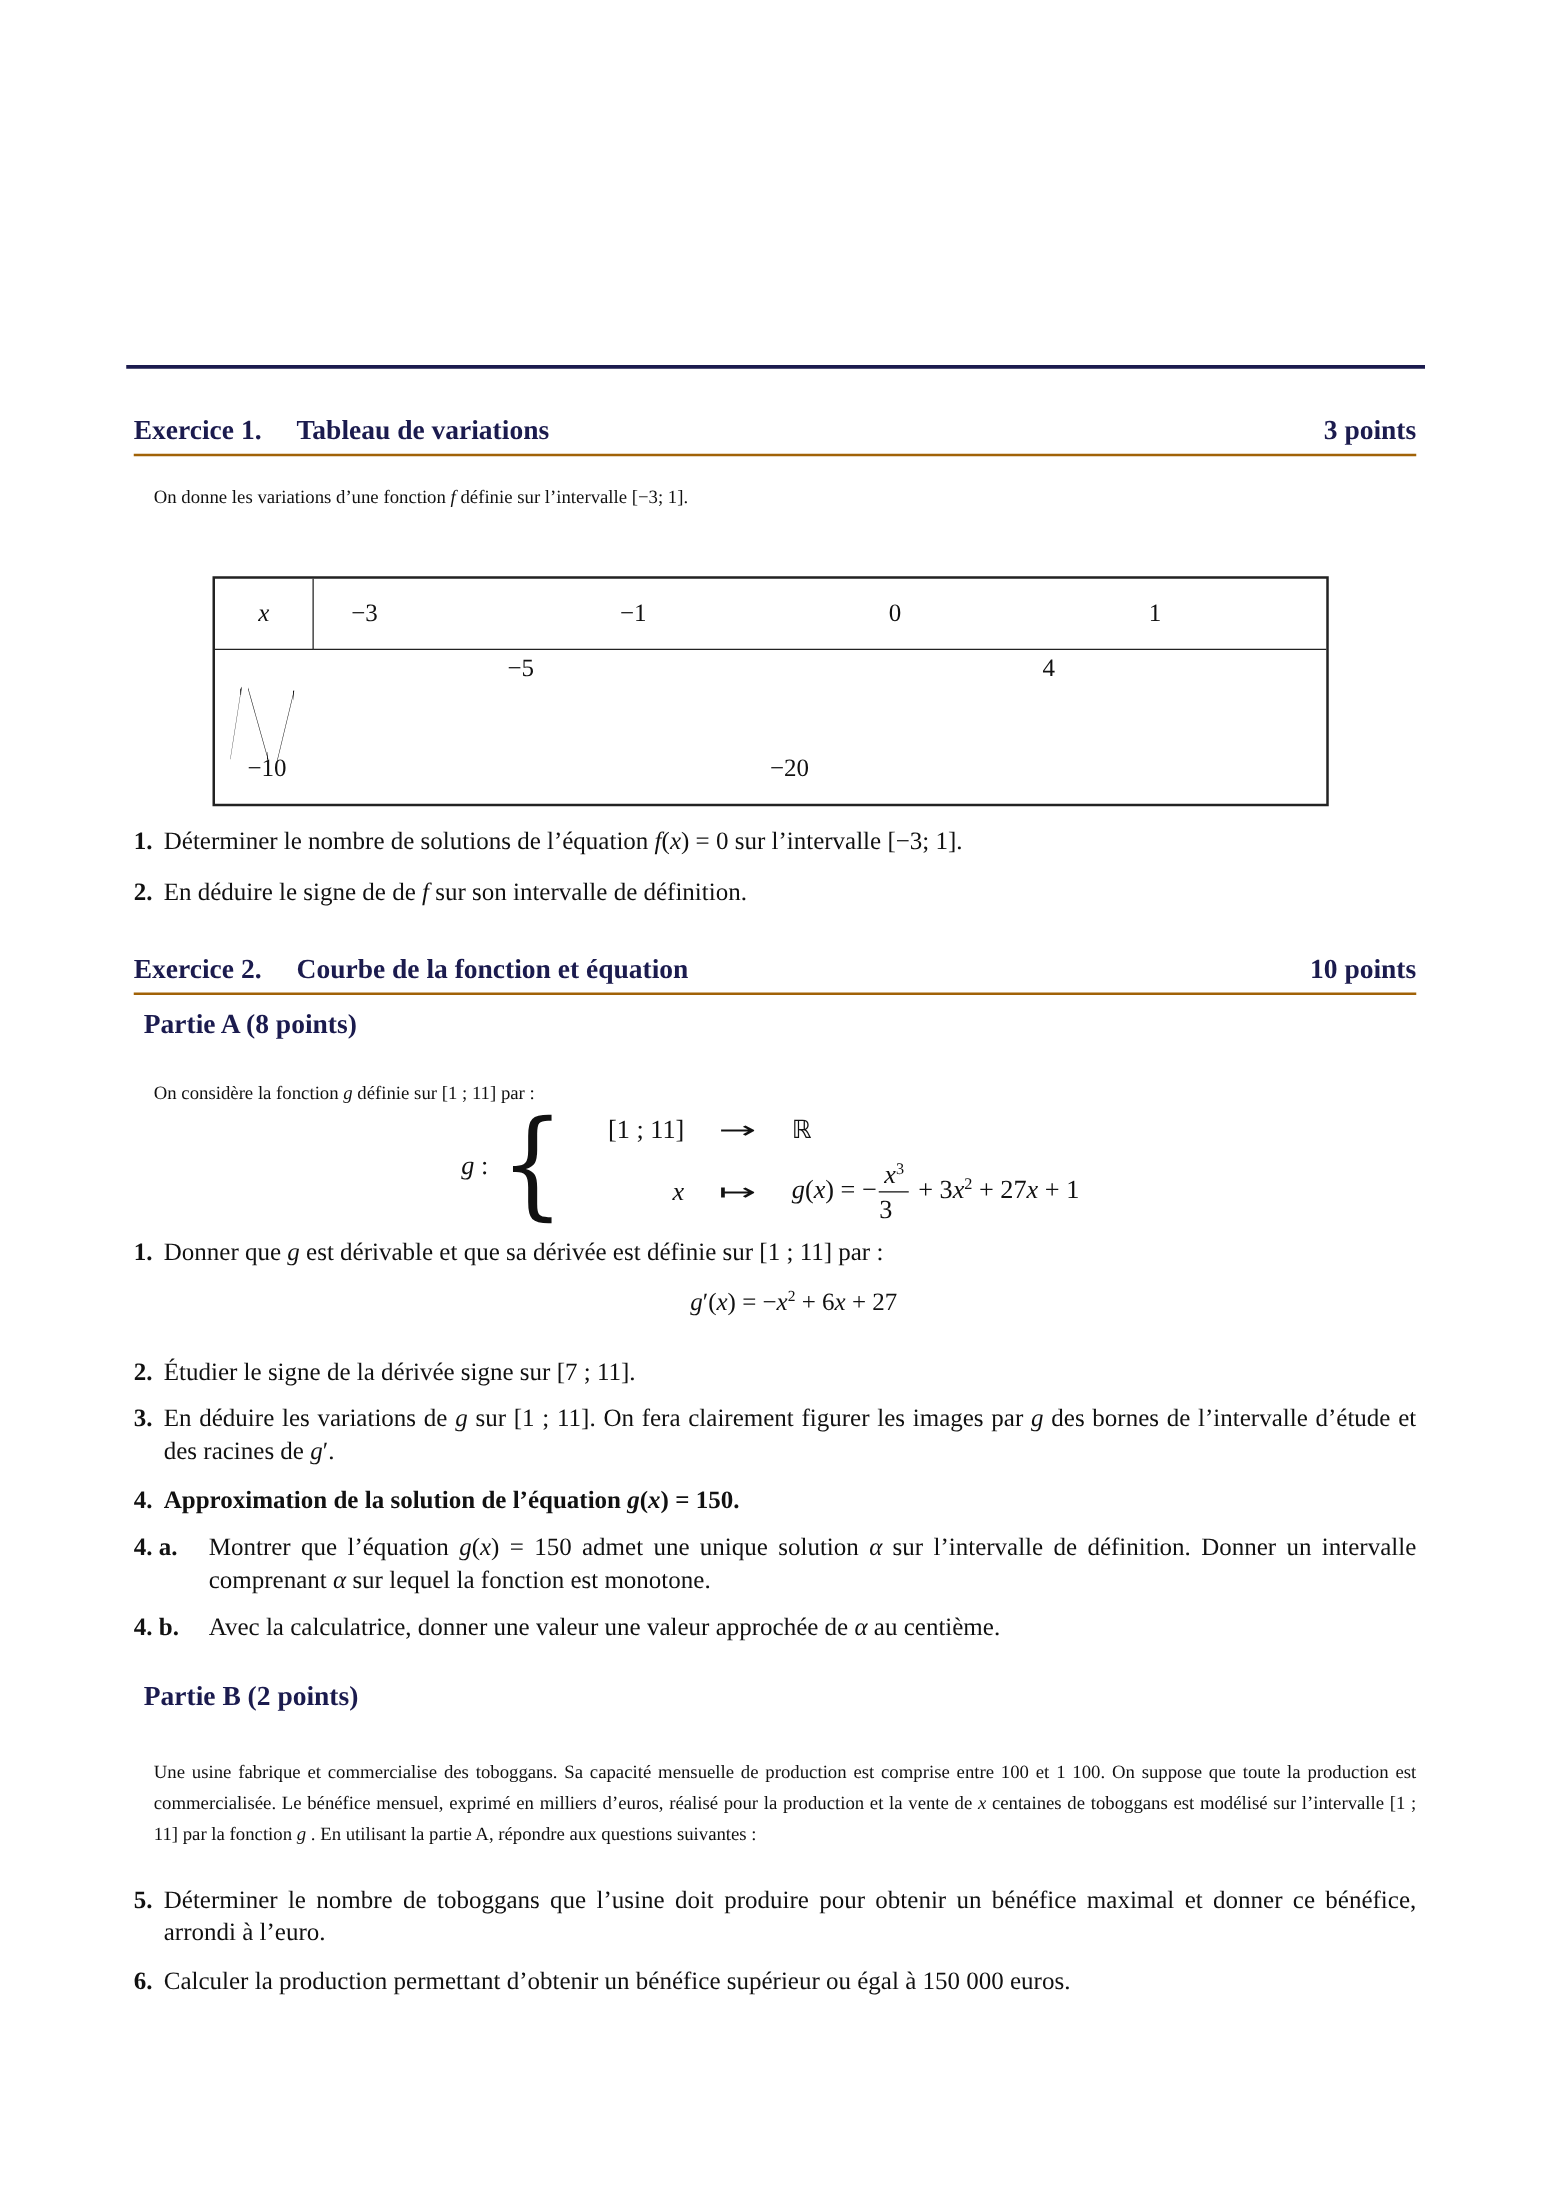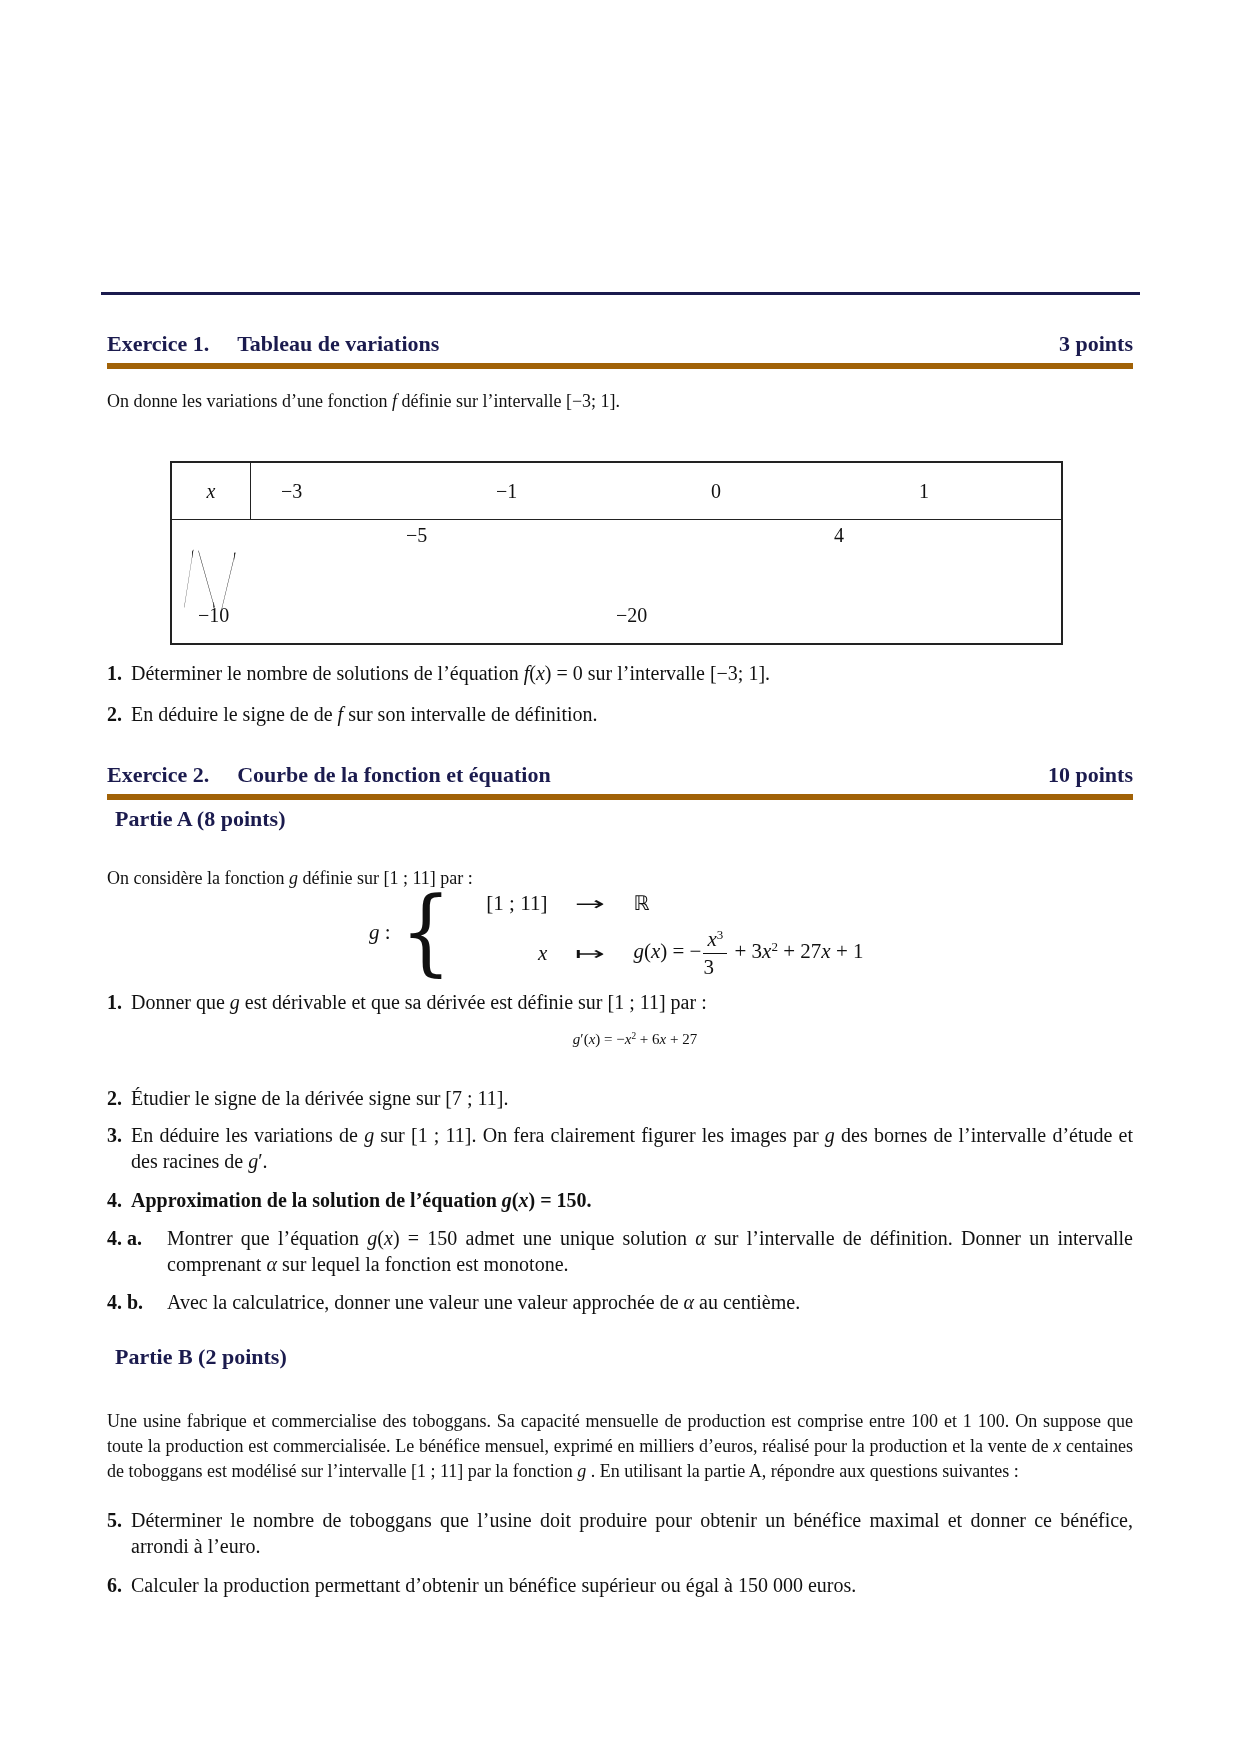--- a/index.html
+++ b/index.html
@@ -13,26 +13,26 @@
   .doc-header{position:absolute;left:458px;top:92px;color:#1b1b4e}
   .doc-title{font-size:36px;font-weight:bold;line-height:40px;white-space:nowrap}
   .doc-title2{font-size:36px;font-weight:bold;line-height:40px;margin-top:12px;white-space:nowrap}
   .doc-topic{font-size:24px;font-weight:bold;line-height:27px}
   .doc-line{font-size:21px;font-weight:bold;line-height:25px}
 
   .toprule{position:absolute;left:-6px;width:1039px;top:292px;border-top:3px solid #1b1b4e}
 
   
   .exhead{position:absolute;left:0;right:0;display:flex;align-items:center;color:#1b1b4e;
-          font-weight:bold;font-size:22px;border-bottom:6px solid #a16207;padding-bottom:6px}
+          font-weight:bold;font-size:22px;border-bottom:2px solid #a16207;padding-bottom:6px}
   .exhead .exlabel{margin-right:28px}
   .exhead .spacer{flex:1}
   .partHead{position:absolute;left:8px;color:#1b1b4e;font-weight:bold;font-size:22px}
 
-  .para{position:absolute;left:0;right:0;font-size:18px;line-height:25.2px}
+  .para{position:absolute;left:16px;right:0;font-size:15px;line-height:25.2px}
   .q{position:absolute;left:0;right:0;font-size:20px;line-height:25.5px;padding-left:24px}
   .q .qnum{position:absolute;left:0;top:0;font-weight:bold}
   .qwide{padding-left:60px}
   .just{text-align:justify}
   .qbold .seg{font-weight:bold}
 
   
   .vtable{position:absolute;left:63px;top:461px;width:893px;height:184px;border:2px solid #222;
           box-sizing:border-box;display:grid;grid-template-columns:79px 1fr;grid-template-rows:57px 1fr;font-size:20px}
   .vt-c1{border-right:1.2px solid #222;display:flex;align-items:center;justify-content:center}
@@ -52,21 +52,21 @@
   .gmap{margin-left:6px}
   .grow{display:grid;grid-template-columns:86px 86px auto;align-items:center;height:42px}
   .grow.grow2{height:58px}
   .grow .dom{text-align:right}
   .grow .map{text-align:center}
   .arrow-glyph{display:inline-block;transform:scaleX(1.9);font-family:"DejaVu Sans",sans-serif;font-size:19px}
   .dstruck{font-family:"DejaVu Sans",sans-serif;font-size:20px}
   .frac{display:inline-block;text-align:left;vertical-align:middle;padding:0 2px}
   .frac .fnum{display:block;padding:0 4px 1px;border-bottom:1.4px solid #111}
   .frac .fden{display:block;padding-top:1px}
-  .formula{position:absolute;left:30px;right:0;text-align:center;font-size:15px}
+  .formula{position:absolute;left:30px;right:0;text-align:center;font-size:20px}
 </style>
 </head>
 <body>
 
 <div id="page">
   <div class="content">
 
 
     <div class="toprule"></div>
 

